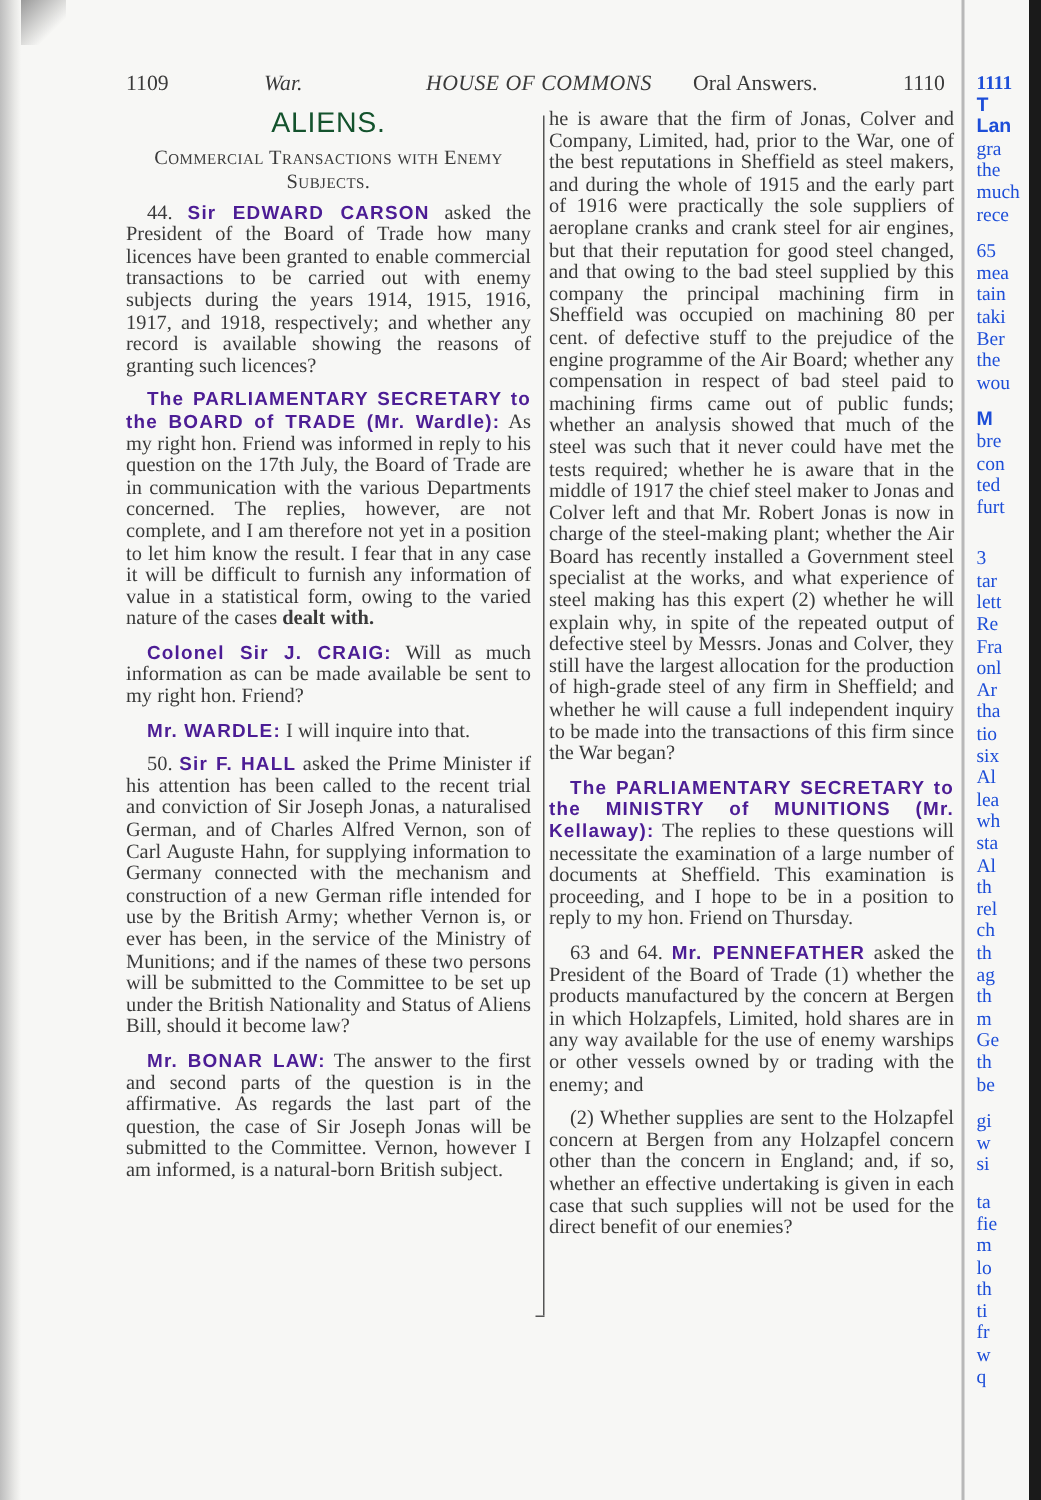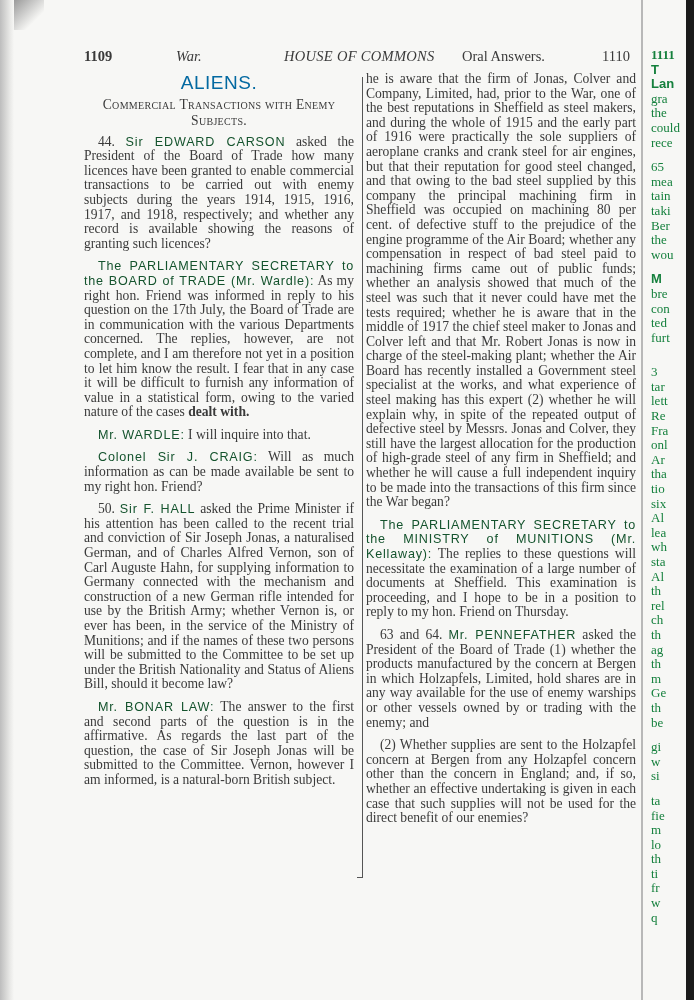--- a/index.html
+++ b/index.html
@@ -23,21 +23,21 @@
   }
   .right-edge {
     position: absolute; left: 686px; top: 0; width: 8px; height: 1000px;
     background: #1a1a1a;
   }
   .running-head {
     position: absolute; top: 48px; left: 84px; width: 546px; height: 20px;
     font-size: 14.5px;
   }
   .running-head span { position: absolute; white-space: nowrap; }
-  .rh-left-num { left: 0; font-weight: bold; }
+  .rh-left-num { left: 0; font-weight: normal; }
   .rh-war { left: 92px; font-style: italic; }
   .rh-house { left: 200px; letter-spacing: 0.3px; font-style: italic; }
   .rh-oral { left: 378px; }
   .rh-right-num { right: 0; margin-left: 38px; }
 
   .col {
     position: absolute; top: 72px; width: 270px;
     font-size: 13.6px; line-height: 14.6px;
     text-align: justify;
   }
@@ -47,37 +47,37 @@
     position: absolute; left: 357px; top: 877px; width: 6px; height: 1px;
     background: #555;
   }
   .col-right-rule {
     position: absolute; left: 362px; top: 77px; width: 1px; height: 800px;
     background: #555;
   }
   .section-heading {
     text-align: center;
     font-family: "Liberation Sans", "DejaVu Sans", sans-serif;
-    font-size: 19px; letter-spacing: 0.5px; color: #0369a1;
+    font-size: 19px; letter-spacing: 0.5px; color: #14532d;
     margin: 4px 0 6px 0;
   }
   .sub-heading {
     text-align: center; font-variant: small-caps; font-size: 13.6px;
     letter-spacing: 0.3px; margin: 0 0 6px 0; line-height: 16px;
   }
   p { margin: 0 0 8px 0; text-indent: 14px; }
   p.cont { text-indent: 0; }
   .spk {
     font-family: "Liberation Sans", "DejaVu Sans", sans-serif;
-    font-weight: normal; font-size: 12.6px; letter-spacing: 0.8px; color: #14532d;
+    font-weight: bold; font-size: 12.6px; letter-spacing: 0.8px; color: #4c1d95;
   }
   .bold-tail { font-weight: bold; }
   .next-page {
     position: absolute; left: 651px; top: 48px; width: 34px; overflow: hidden;
-    font-size: 13px; line-height: 14.6px; white-space: nowrap; color: #15803d;
+    font-size: 13px; line-height: 14.6px; white-space: nowrap; color: #1d4ed8;
   }
   .np-line { height: 14.6px; }
   .np-gap { height: 10px; }
   .np-sans { font-family: "Liberation Sans", "DejaVu Sans", sans-serif; font-weight: bold; }
 </style>
 </head>
 <body>
 
 <div class="left-edge"></div>
 <div class="left-edge-shadow"></div>
@@ -105,27 +105,27 @@
     <span>asked the President of the Board of Trade how many licences have been granted to enable commercial transactions to be carried out with enemy subjects during the years 1914, 1915, 1916, 1917, and 1918, respectively; and whether any record is available showing the reasons of granting such licences?</span>
   </p>
 
   <p>
     <span class="spk">The PARLIAMENTARY SECRETARY to the BOARD of TRADE (Mr. Wardle):</span>
     <span>As my right hon. Friend was informed in reply to his question on the 17th July, the Board of Trade are in communication with the various Departments concerned. The replies, however, are not complete, and I am therefore not yet in a position to let him know the result. I fear that in any case it will be difficult to furnish any information of value in a statistical form, owing to the varied nature of the cases</span>
     <span class="bold-tail">dealt with.</span>
   </p>
 
   <p>
+    <span class="spk">Colonel Sir J. CRAIG:</span>
+    <span>Will as much information as can be made available be sent to my right hon. Friend?</span>
+  </p>
+
+  <p>
     <span class="spk">Mr. WARDLE:</span>
     <span>I will inquire into that.</span>
-  </p>
-
-  <p>
-    <span class="spk">Colonel Sir J. CRAIG:</span>
-    <span>Will as much information as can be made available be sent to my right hon. Friend?</span>
   </p>
 
 
   <p>
     <span>50.</span>
     <span class="spk">Sir F. HALL</span>
     <span>asked the Prime Minister if his attention has been called to the recent trial and conviction of Sir Joseph Jonas, a naturalised German, and of Charles Alfred Vernon, son of Carl Auguste Hahn, for supplying information to Germany connected with the mechanism and construction of a new German rifle intended for use by the British Army; whether Vernon is, or ever has been, in the service of the Ministry of Munitions; and if the names of these two persons will be submitted to the Committee to be set up under the British Nationality and Status of Aliens Bill, should it become law?</span>
   </p>
 
   <p>
@@ -153,21 +153,21 @@
   <p>(2) Whether supplies are sent to the Holzapfel concern at Bergen from any Holzapfel concern other than the concern in England; and, if so, whether an effective undertaking is given in each case that such supplies will not be used for the direct benefit of our enemies?</p>
 </div>
 
 <div class="next-page">
   <div class="np-line" style="font-weight:bold">1111</div>
   <div id="np-lines">
       <div class="np-line np-sans">T</div>
       <div class="np-line np-sans">Lan</div>
       <div class="np-line">gra</div>
       <div class="np-line">the</div>
-      <div class="np-line">could</div>
+      <div class="np-line">much</div>
       <div class="np-line">rece</div>
       <div class="np-gap"></div>
       <div class="np-line">65</div>
       <div class="np-line">mea</div>
       <div class="np-line">tain</div>
       <div class="np-line">taki</div>
       <div class="np-line">Ber</div>
       <div class="np-line">the</div>
       <div class="np-line">wou</div>
       <div class="np-gap"></div>

